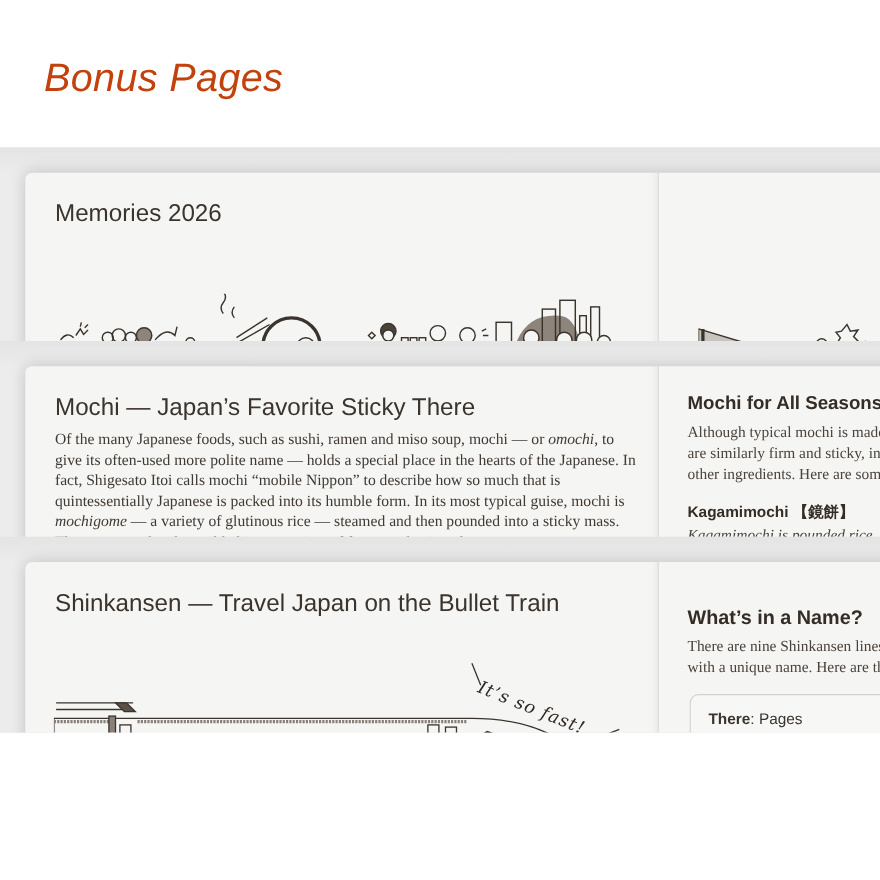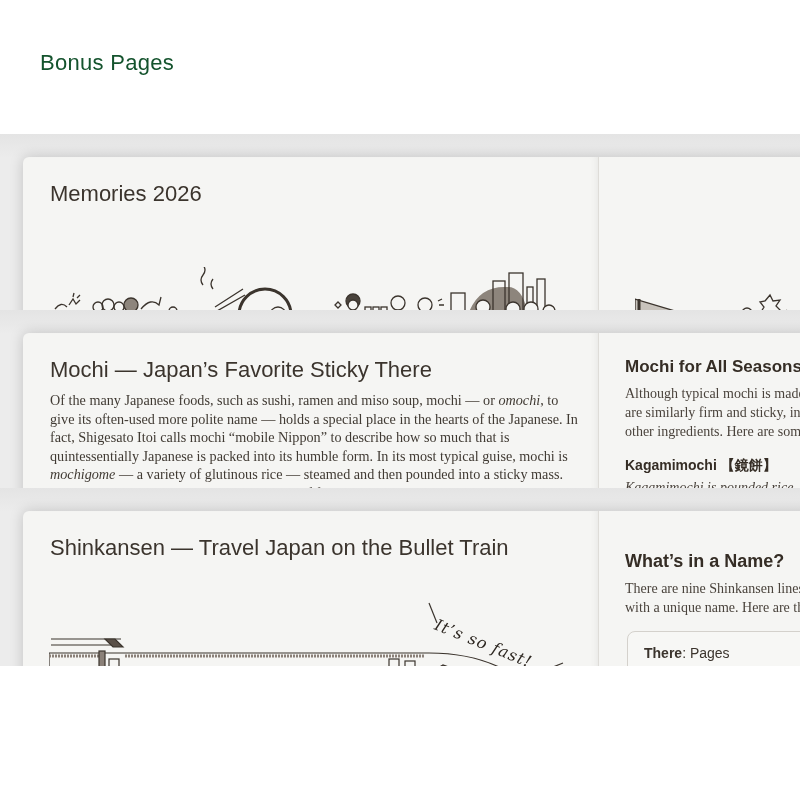--- a/index.html
+++ b/index.html
@@ -3,22 +3,23 @@
   <meta charset="utf-8">
   <style>
     html, body { margin: 0; padding: 0; }
     body {
       width: 800px; height: 800px; overflow: hidden; position: relative;
       background: #ffffff;
       font-family: "Liberation Sans", sans-serif;
     }
     .page-title {
       position: absolute; left: 40px; top: 50px; margin: 0;
-      font-size: 22px; font-weight: 400; color: #14532d;
+      font-size: 36px; font-weight: 400; color: #c2410c;
       letter-spacing: 0.3px;
+      font-style: italic;
     }
     .band {
       position: absolute; left: 0; top: 134px; width: 800px; height: 532px;
       background: #ececec;
     }
     .slice {
       position: absolute; left: 0; width: 800px; overflow: hidden;
       background: #ececec;
     }
     .slice.s1 { top: 134px; height: 176px; }

